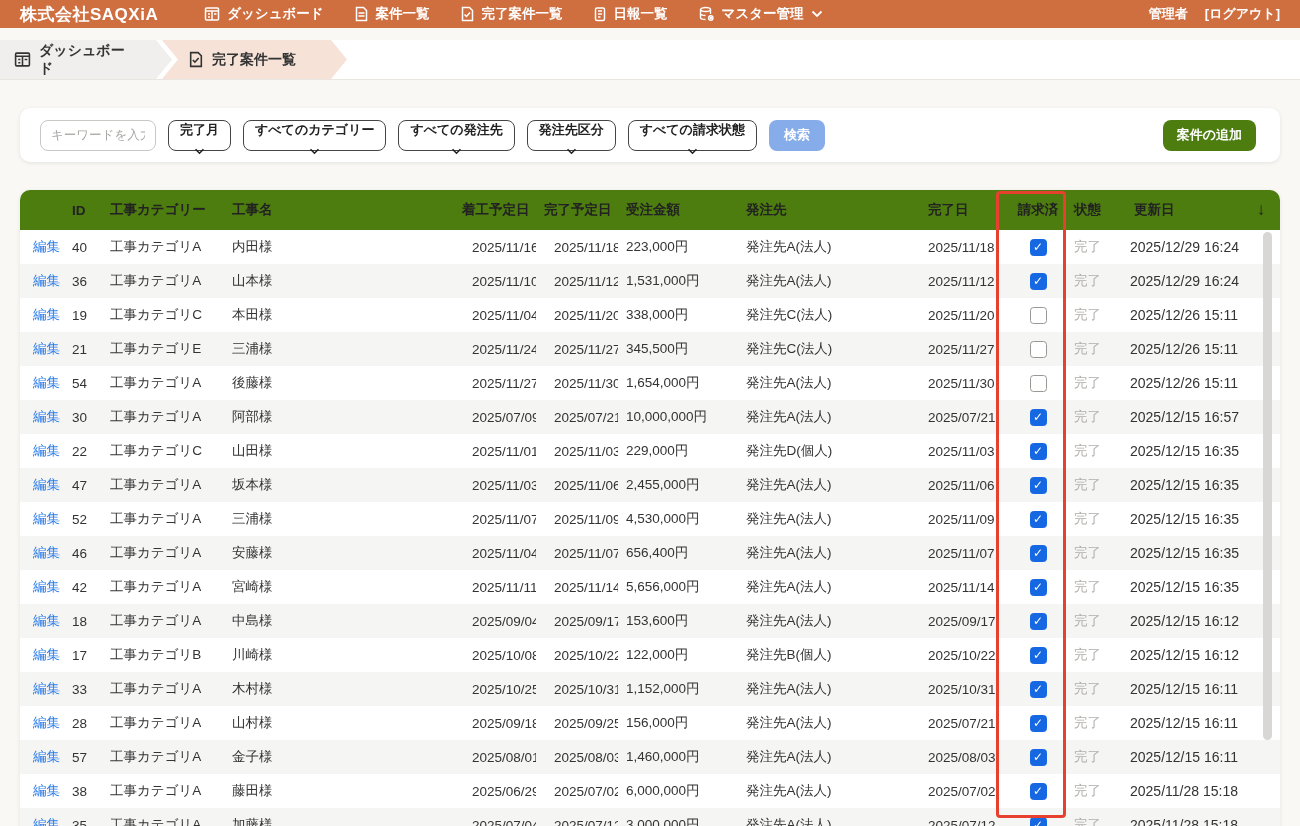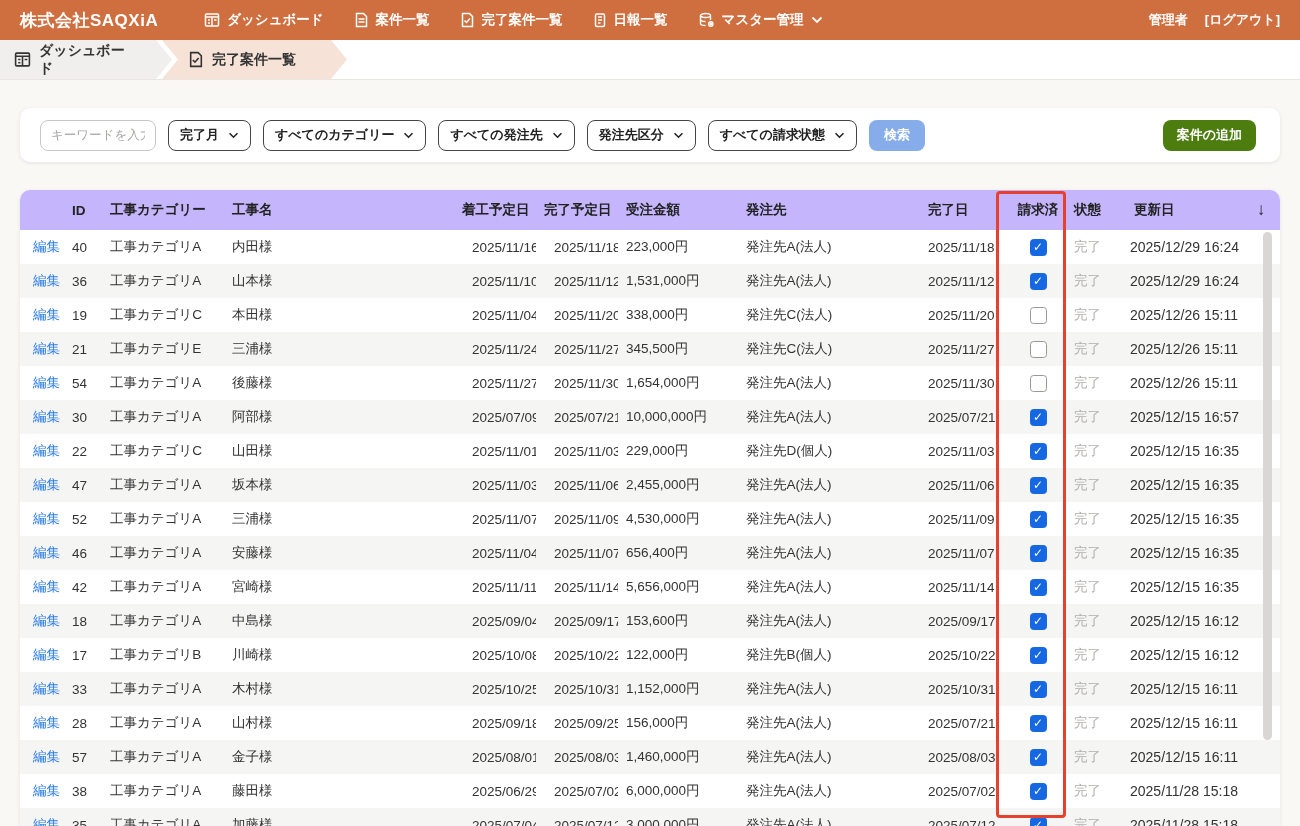--- a/index.html
+++ b/index.html
@@ -1,20 +1,20 @@
 <!DOCTYPE html>
 <html><head>
 <meta charset="utf-8">
 <style>
   * { margin:0; padding:0; box-sizing:border-box; }
   html,body { width:1300px; height:826px; overflow:hidden;
     font-family:"Liberation Sans","DejaVu Sans",sans-serif; background:#faf8f4; color:#333; }
 
   
-  .topnav { position:absolute; left:0; top:0; width:1300px; height:40px;
+  .topnav { position:absolute; left:0; top:0; width:1300px; height:28px;
     background:#cf6e3f; display:flex; align-items:center; padding:0 20px; }
   .brand { color:#fff; font-weight:bold; font-size:17px; letter-spacing:.5px; }
   .nav-items { display:flex; align-items:center; gap:30px; margin-left:46px; }
   .nav-item { display:flex; align-items:center; gap:7px; color:#fff; font-weight:bold;
     font-size:13.5px; cursor:pointer; white-space:nowrap; }
   .nav-item svg { display:block; }
   .user-area { margin-left:auto; color:#fff; font-size:13px; font-weight:bold; display:flex; gap:17px; }
 
   
   .breadcrumb { position:absolute; left:0; top:40px; width:1300px; height:40px;
@@ -29,36 +29,36 @@
 
   
   .filter-card { position:absolute; left:20px; top:108px; width:1260px; height:54px;
     background:#fff; border-radius:10px; box-shadow:0 1px 4px rgba(0,0,0,.09);
     display:flex; align-items:center; padding:0 24px 0 20px; gap:12px; }
   .kw-input { width:116px; height:31px; border:1px solid #c9c7c4; border-radius:8px;
     padding:0 10px; font-size:12.5px; color:#333; font-family:inherit; background:#fff; }
   .kw-input::placeholder { color:#aaa8a5; }
   .sel { height:31px; border:1px solid #444; border-radius:8px; background:#fff;
     display:flex; align-items:center; gap:9px; padding:0 11px; font-size:13px;
-    font-weight:bold; color:#222; cursor:pointer; white-space:nowrap; }
+    font-weight:bold; color:#222; cursor:pointer; white-space:nowrap;flex-direction:column; }
   .sel svg { display:block; }
   .btn-search { height:31px; padding:0 15px; border:none; border-radius:8px;
     background:#86ace9; color:#fff; font-size:13px; font-weight:bold; font-family:inherit; cursor:pointer; }
   .btn-add { height:31px; padding:0 14px; margin-left:auto; border:none; border-radius:8px;
     background:#4d7c0f; color:#fff; font-size:13px; font-weight:bold; font-family:inherit; cursor:pointer; }
 
   
   .table-card { position:absolute; left:20px; top:190px; width:1260px; height:700px;
     background:#fff; border-radius:10px; box-shadow:0 1px 4px rgba(0,0,0,.09); overflow:hidden; }
   table { border-collapse:collapse; table-layout:fixed; width:1260px; }
   col.c-edit{width:44px} col.c-id{width:38px} col.c-cat{width:122px} col.c-name{width:230px}
   col.c-start{width:82px} col.c-end{width:82px} col.c-amt{width:120px} col.c-cli{width:182px}
   col.c-done{width:90px} col.c-inv{width:56px} col.c-st{width:60px} col.c-upd{width:116px}
   col.c-sort{width:38px}
-  thead th { height:40px; background:#c4b5fd; font-size:13.5px; font-weight:bold;
+  thead th { height:40px; background:#4d7c0f; font-size:13.5px; font-weight:bold;
     color:#222; text-align:left; padding:0 4px 0 8px; white-space:nowrap; }
   th.h-inv { text-align:center; padding:0; }
   th.h-sort { text-align:center; padding:0; font-size:17px; }
   tbody td { height:34px; font-size:13.5px; color:#333; padding:0 4px 0 8px; white-space:nowrap; overflow:hidden; }
   tbody tr.alt { background:#f5f5f4; }
   td.t-edit { padding-left:13px; }
   td.t-edit a { color:#2b7ce9; cursor:pointer; text-decoration:none; }
   td.t-date { padding-left:18px; }
   td.t-inv { text-align:center; padding:0; }
   td.t-status { color:#b1afac; }

